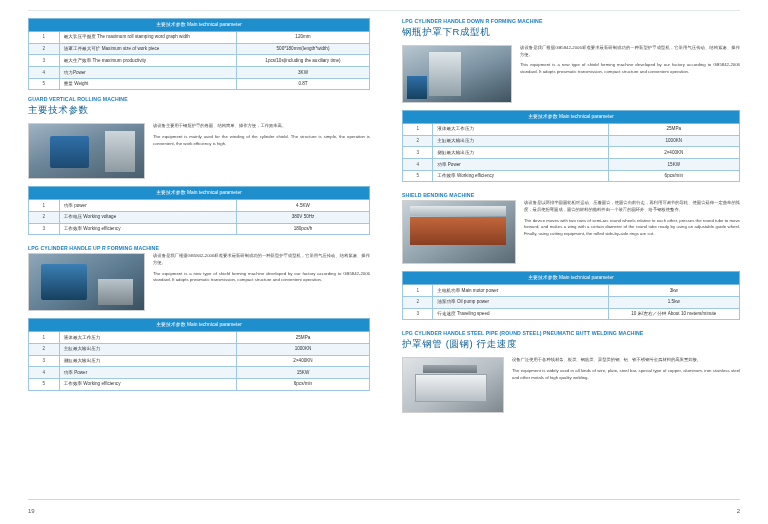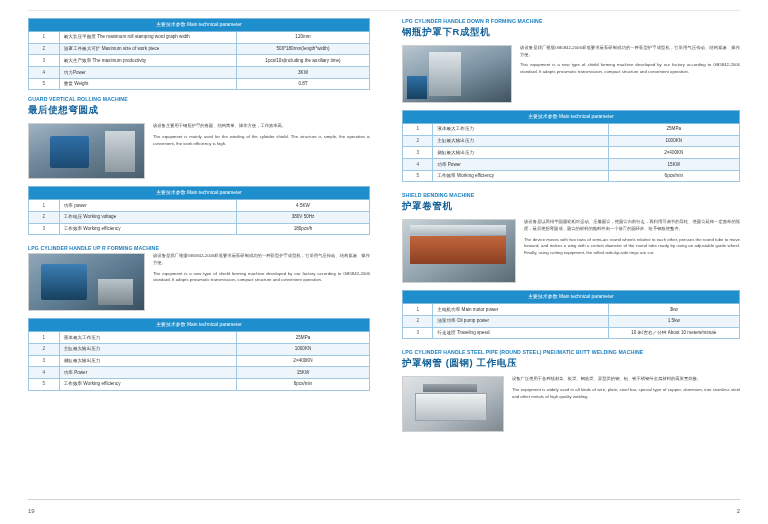--- a/index.html
+++ b/index.html
@@ -62,21 +62,21 @@
     color:#1a7fc1;
     font-size:5.2px;
     font-weight:bold;
     letter-spacing:0.1px;
     margin:0 0 2px 0;
     text-transform:uppercase;
   }
   .cn-title{
     color:#0f5f96;
     font-size:9.5px;
-    font-weight:bold;
+    font-weight:normal;
     margin:0 0 6px 0;
     letter-spacing:0.6px;
   }
 
   
   .block{margin-bottom:10px;}
   .media{
     display:flex;
     gap:8px;
     align-items:flex-start;
@@ -191,21 +191,21 @@
       <tr>
         <td class="idx">5</td>
         <td class="nm">重量 Weight</td>
         <td class="vl">0.8T</td>
       </tr>
     </tbody>
       </table>
 
     <div class="block">
       <div class="en-title">GUARD VERTICAL ROLLING MACHINE</div>
-      <div class="cn-title">最后使想弯圆成</div>
+      <div class="cn-title">主要技术参数</div>
       <div class="media">
         <div class="photo" style="width:115px;height:54px;">
           <div class="ph-inner p1"></div>
         </div>
         <div class="desc">
           <p>该设备主要用于钢瓶护罩的卷圆、结构简单、操作方便，工作效率高。</p>
           <p>The equipment is mainly used for the winding of the cylinder shield. The structure is simple, the operation is convenient, the work efficiency is high.</p>
         </div>
       </div>
       <table class="spec">
@@ -323,21 +323,20 @@
           <td class="idx">5</td>
           <td class="nm">工作效率 Working efficiency</td>
           <td class="vl">6pcs/min</td>
         </tr>
       </tbody>
         </table>
     </div>
 
     <div class="block">
       <div class="en-title">SHIELD BENDING MACHINE</div>
-      <div class="cn-title">护罩卷管机</div>
       <div class="media">
         <div class="photo" style="width:112px;height:62px;">
           <div class="ph-inner p4"></div>
         </div>
         <div class="desc">
           <p>该设备是以两排半圆圆轮相对运动、压着圆管，使圆管向前行走，再利用可调节的导轮、使圆管延伸一定曲率的弧度，最后使想弯圆成，圆管的材料的抛料件由一个装置的圆环外、给予钢板使整齐。</p>
           <p>The device moves with two rows of semi-arc round wheels relative to each other, presses the round tube to move forward, and makes a wing with a certain diameter of the round tube ready by using an adjustable guide wheel. Finally, using cutting equipment, the rolled side-by-side rings are cut.</p>
         </div>
       </div>
       <table class="spec">
@@ -359,21 +358,21 @@
           <td class="idx">3</td>
           <td class="nm">行走速度 Traveling speed</td>
           <td class="vl">10 米/左右／分钟 About 10 meters/minute</td>
         </tr>
       </tbody>
         </table>
     </div>
 
     <div class="block">
       <div class="en-title">LPG CYLINDER HANDLE STEEL PIPE (ROUND STEEL) PNEUMATIC BUTT WELDING MACHINE</div>
-      <div class="cn-title">护罩钢管 (圆钢) 工作电压</div>
+      <div class="cn-title">护罩钢管 (圆钢) 行走速度</div>
       <div class="media">
         <div class="photo" style="width:100px;height:54px;">
           <div class="ph-inner p5"></div>
         </div>
         <div class="desc">
           <p>设备广泛使用于各种线材条、板类、钢筋类、异型类的钢、铝、铁不锈钢等金属材料的高质量焊接。</p>
           <p>The equipment is widely used in all kinds of wire, plate, steel bar, special type of copper, aluminum, iron stainless steel and other metals of high quality welding.</p>
         </div>
       </div>
     </div>

